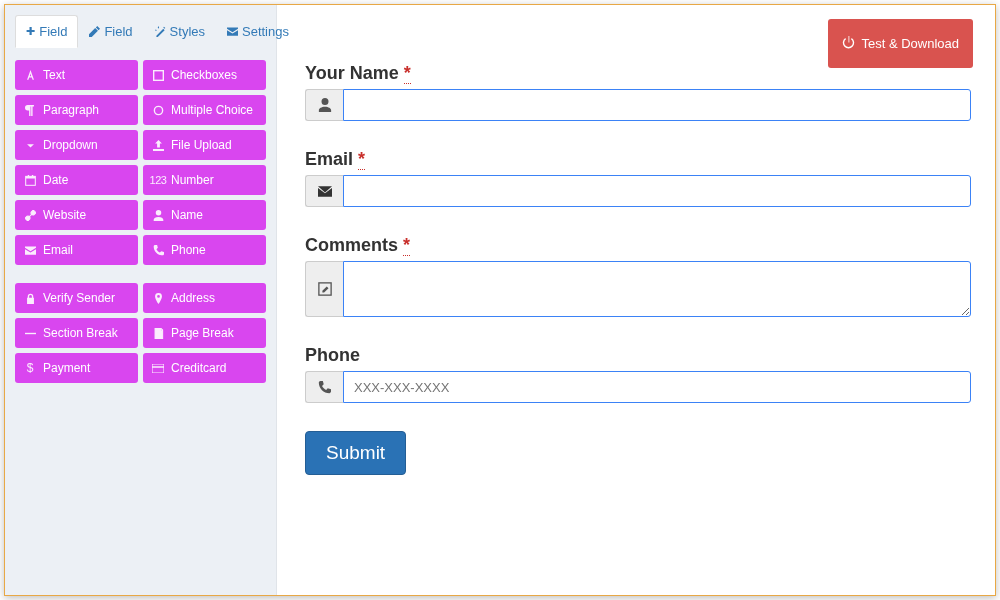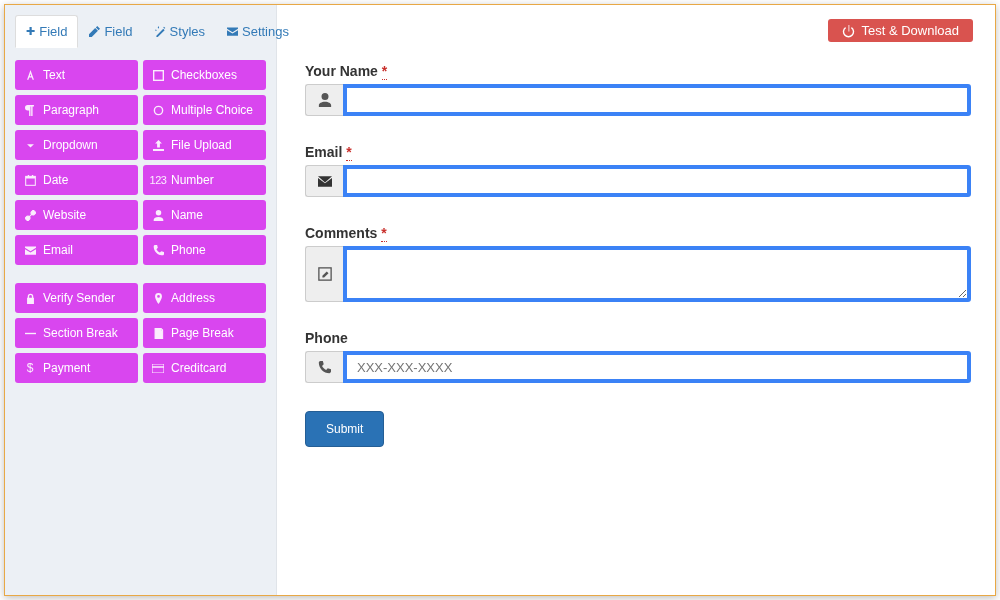--- a/index.html
+++ b/index.html
@@ -81,33 +81,33 @@
   padding: 14px 24px 14px 28px;
   position: relative;
 }
 .test-btn {
   position: absolute;
   top: 14px;
   right: 22px;
   background: #d9534f;
   color: #fff;
   border: none;
-  padding: 4px 14px;
+  padding: 17px 14px;
   border-radius: 3px;
   font-size: 13px;
   cursor: pointer;
   display: flex;
-  align-items: flex-end;
+  align-items: flex-start;
   gap: 6px;
 }
 .form-area { padding-top: 44px; }
 .fgroup { margin-bottom: 28px; }
 .flabel {
   font-weight: bold;
-  font-size: 14px;
+  font-size: 18px;
   color: #333;
   margin-bottom: 5px;
   display: block;
 }
 .req { color: #c9302c; border-bottom: 1px dotted #c9302c; }
 .input-group {
   display: flex;
   width: 100%;
 }
 .input-addon {
@@ -117,37 +117,37 @@
   border-radius: 3px 0 0 3px;
   width: 38px;
   display: flex;
   align-items: center;
   justify-content: center;
   color: #555;
   font-size: 13px;
 }
 .finput {
   flex: 1;
-  border: 4px solid #3b82f6;
+  border: 1px solid #3b82f6;
   border-radius: 0 3px 3px 0;
   padding: 7px 10px;
   font-size: 13px;
   height: 32px;
 }
 textarea.finput {
   height: 56px;
   resize: both;
 }
 .submit-btn {
   background: #2a72b5;
   color: #fff;
   border: 1px solid #245e95;
   padding: 10px 20px;
   border-radius: 4px;
-  font-size: 12px;
+  font-size: 19px;
   cursor: pointer;
 }
 svg { display: block; }
 </style>
 </head>
 <body>
 
 <div class="frame">
   <div class="layout">
     <aside class="sidebar">

